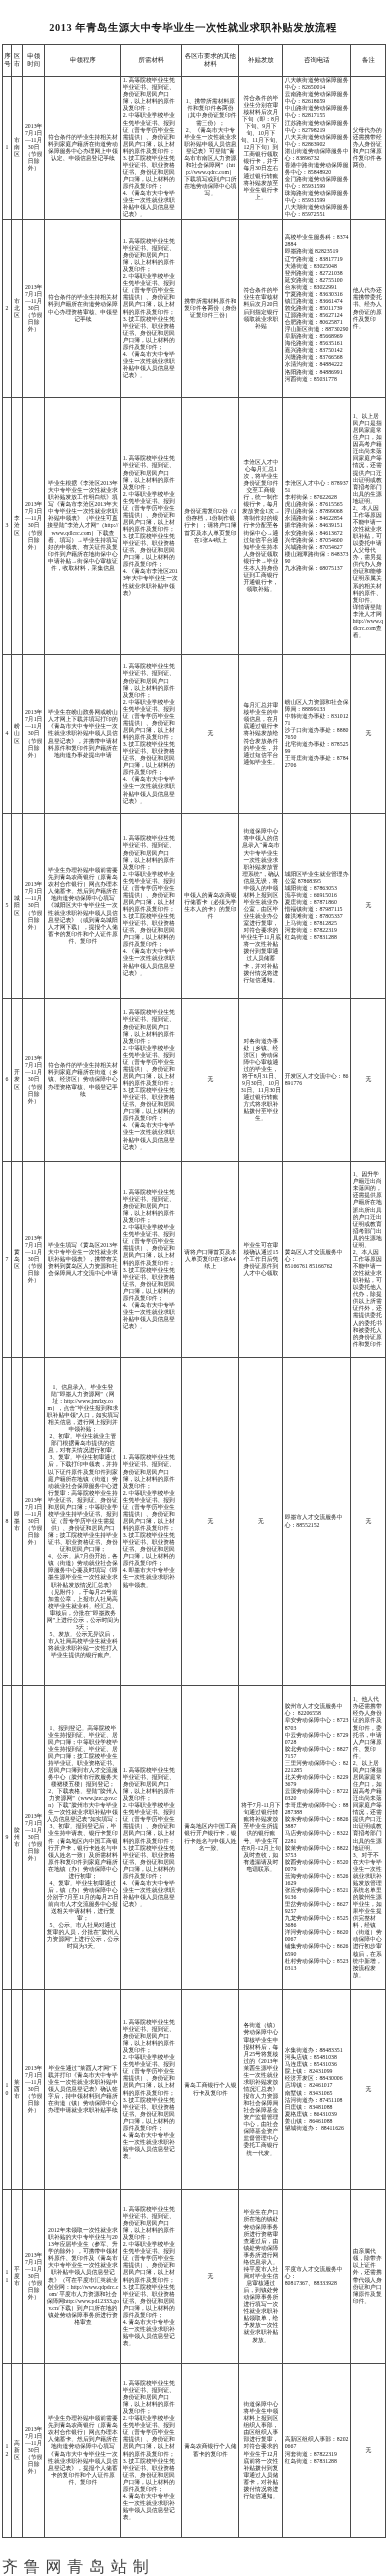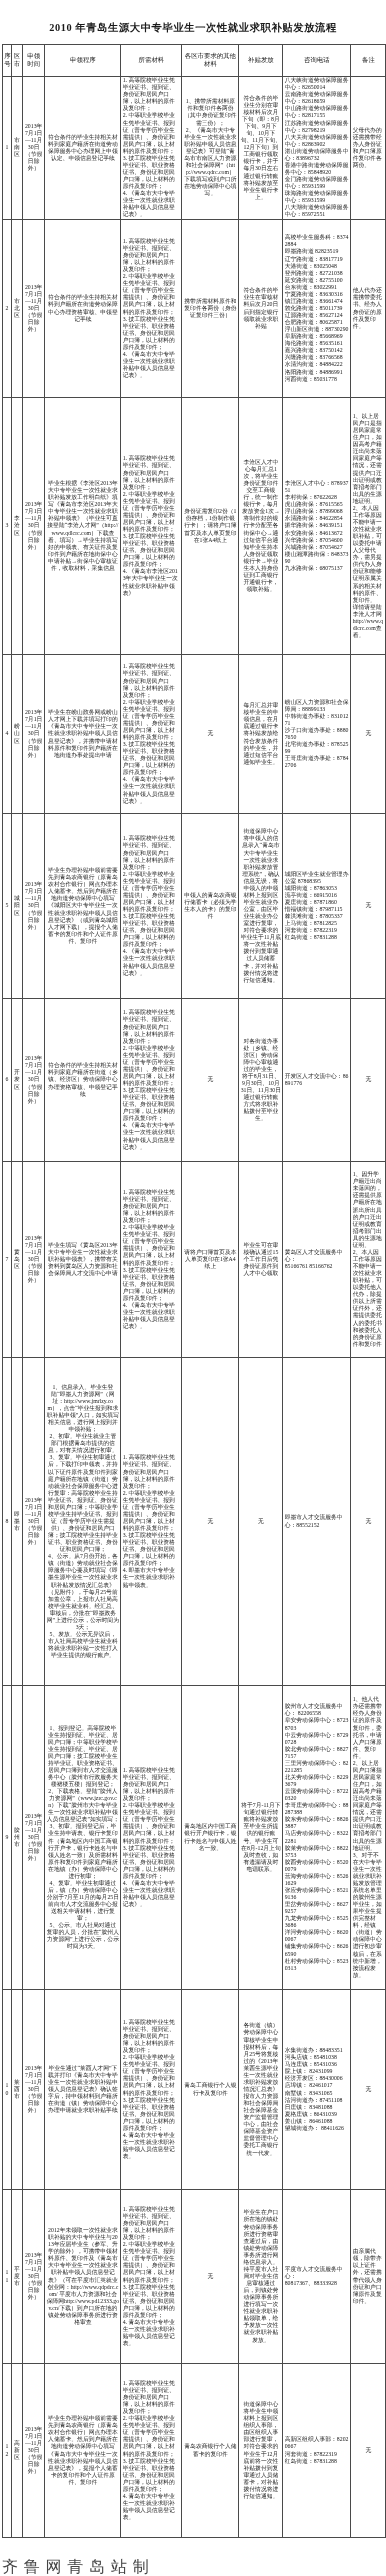--- a/index.html
+++ b/index.html
@@ -13,21 +13,21 @@
   .col-no,.col-district,.col-time,.col-other,.col-payment{text-align:center;}
   .col-procedure{text-align:center;}
   .col-materials,.col-phones,.col-note{text-align:left;}
   td.wu{text-align:center;}
   .footer{text-align:left;font-size:16px;letter-spacing:5.8px;color:#444;margin:19px 0 0 0;}
 </style>
 </head>
 <body>
 
 <div class="page">
-  <div class="title">2010 年青岛生源大中专毕业生一次性就业求职补贴发放流程</div>
+  <div class="title">2013 年青岛生源大中专毕业生一次性就业求职补贴发放流程</div>
 
   <table>
     <colgroup>
       <col style="width:9px">
         <col style="width:11px">
         <col style="width:22.5px">
         <col style="width:76px">
       <col style="width:61px">
         <col style="width:57px">
         <col style="width:44px">

